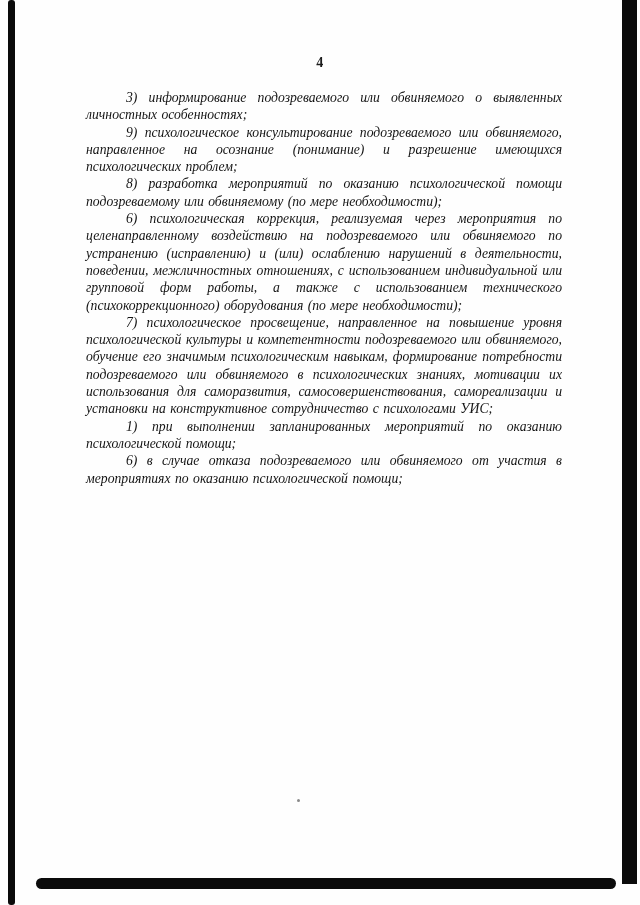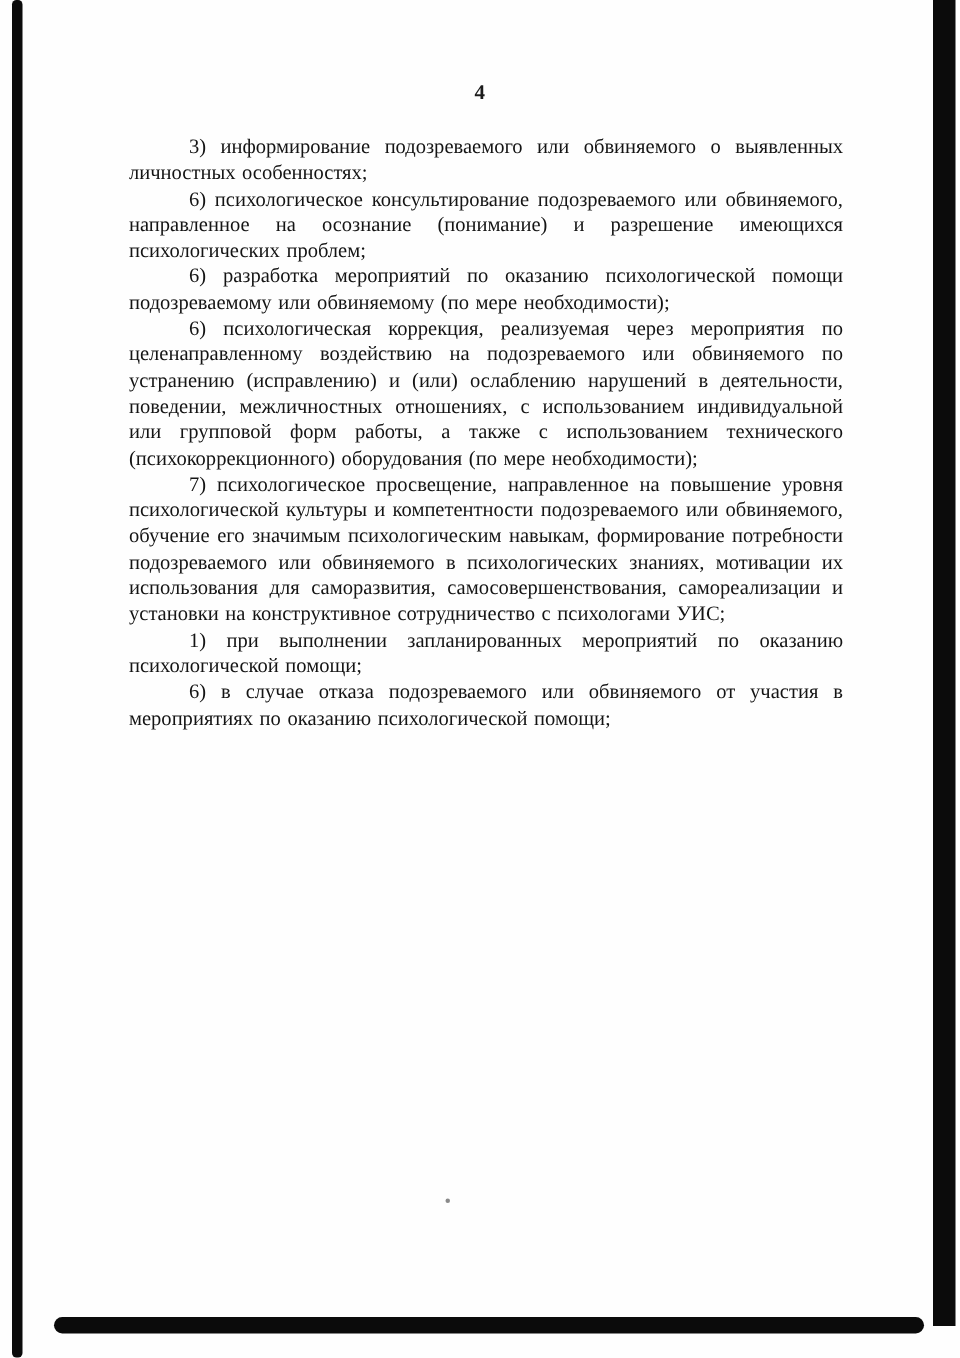--- a/index.html
+++ b/index.html
@@ -65,20 +65,21 @@
     }
     .content {
       position: absolute;
       left: 86px;
       top: 89px;
       width: 476px;
       color: #141414;
       font-size: 13.7px;
       line-height: 17.3px;
       text-align: justify;
+      font-style: italic;
     }
     .content p {
       margin: 0;
       padding: 0;
       text-indent: 40px;
       word-spacing: 1px;
     }
   </style>
 </head>
 <body>
@@ -87,21 +88,21 @@
 
   <div class="scan-edge scan-edge-left"></div>
   <div class="scan-edge scan-edge-right"></div>
   <div class="scan-edge scan-edge-bottom"></div>
   <div class="scan-speck"></div>
 
   <div class="page-number">4</div>
 
   <div class="content">
       <p>3) информирование подозреваемого или обвиняемого о выявленных личностных особенностях;</p>
-      <p>6) психологическое консультирование подозреваемого или обвиняемого, направленное на осознание (понимание) и разрешение имеющихся психологических проблем;</p>
-      <p>6) разработка мероприятий по оказанию психологической помощи подозреваемому или обвиняемому (по мере необходимости);</p>
+      <p>9) психологическое консультирование подозреваемого или обвиняемого, направленное на осознание (понимание) и разрешение имеющихся психологических проблем;</p>
+      <p>8) разработка мероприятий по оказанию психологической помощи подозреваемому или обвиняемому (по мере необходимости);</p>
       <p>6) психологическая коррекция, реализуемая через мероприятия по целенаправленному воздействию на подозреваемого или обвиняемого по устранению (исправлению) и (или) ослаблению нарушений в деятельности, поведении, межличностных отношениях, с использованием индивидуальной или групповой форм работы, а также с использованием технического (психокоррекционного) оборудования (по мере необходимости);</p>
       <p>7) психологическое просвещение, направленное на повышение уровня психологической культуры и компетентности подозреваемого или обвиняемого, обучение его значимым психологическим навыкам, формирование потребности подозреваемого или обвиняемого в психологических знаниях, мотивации их использования для саморазвития, самосовершенствования, самореализации и установки на конструктивное сотрудничество с психологами УИС;</p>
       <p>1) при выполнении запланированных мероприятий по оказанию психологической помощи;</p>
       <p>6) в случае отказа подозреваемого или обвиняемого от участия в мероприятиях по оказанию психологической помощи;</p>
     </div>
 
 </div>
 
 </body></html>

